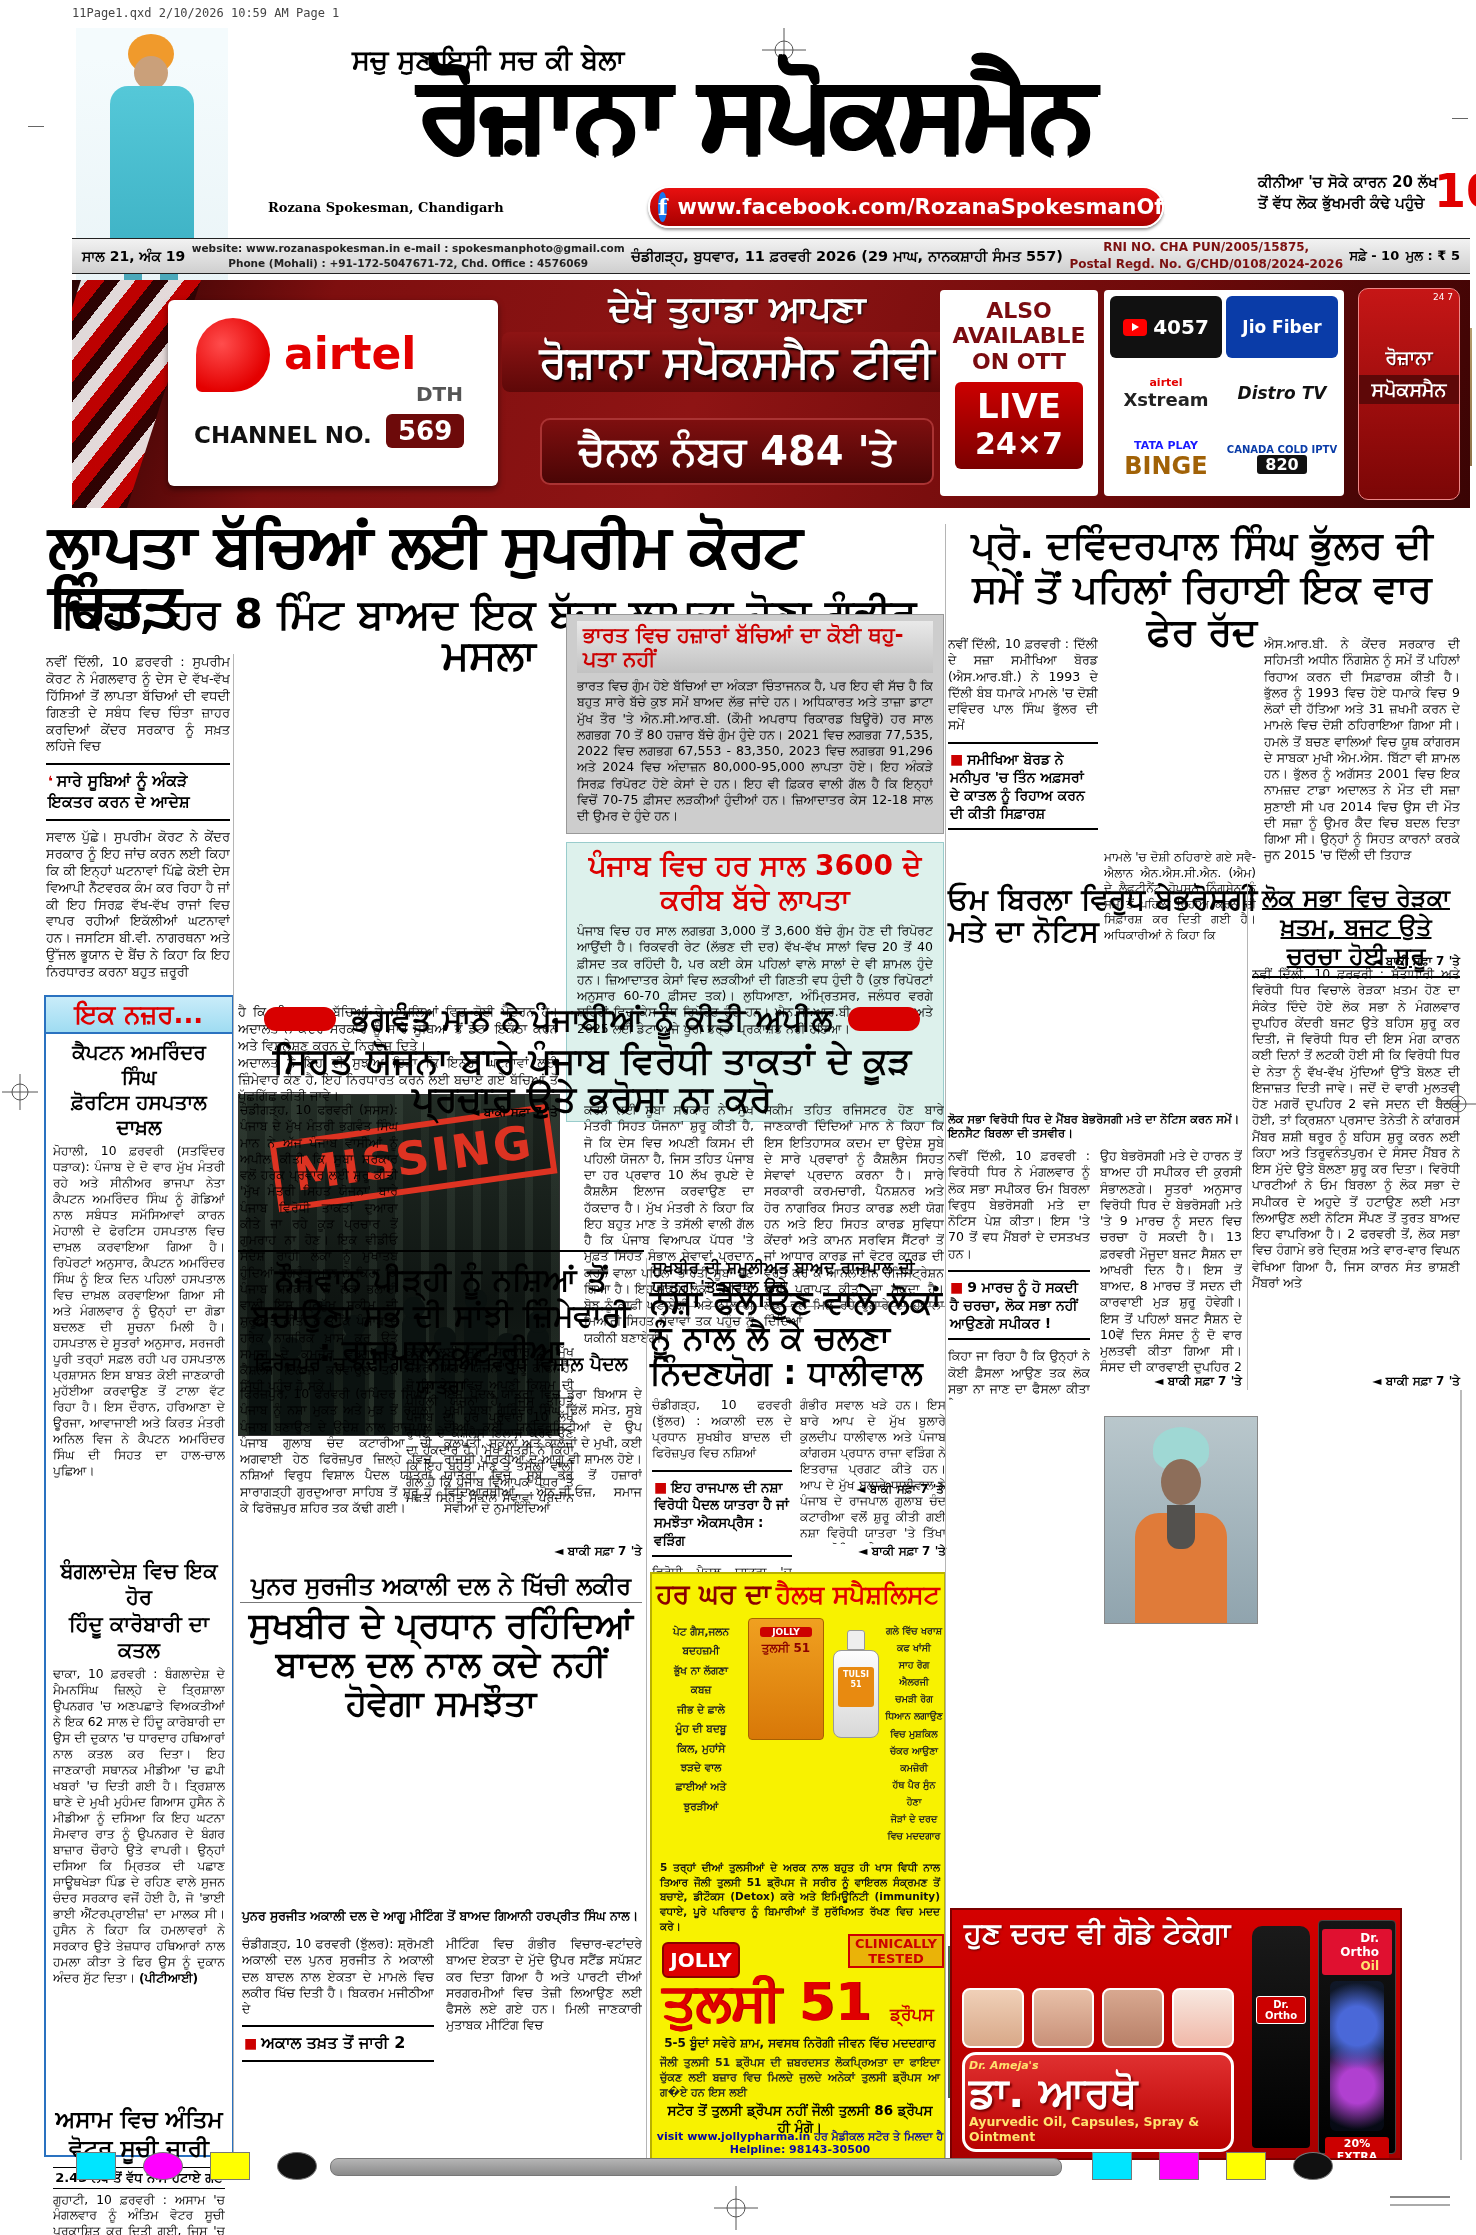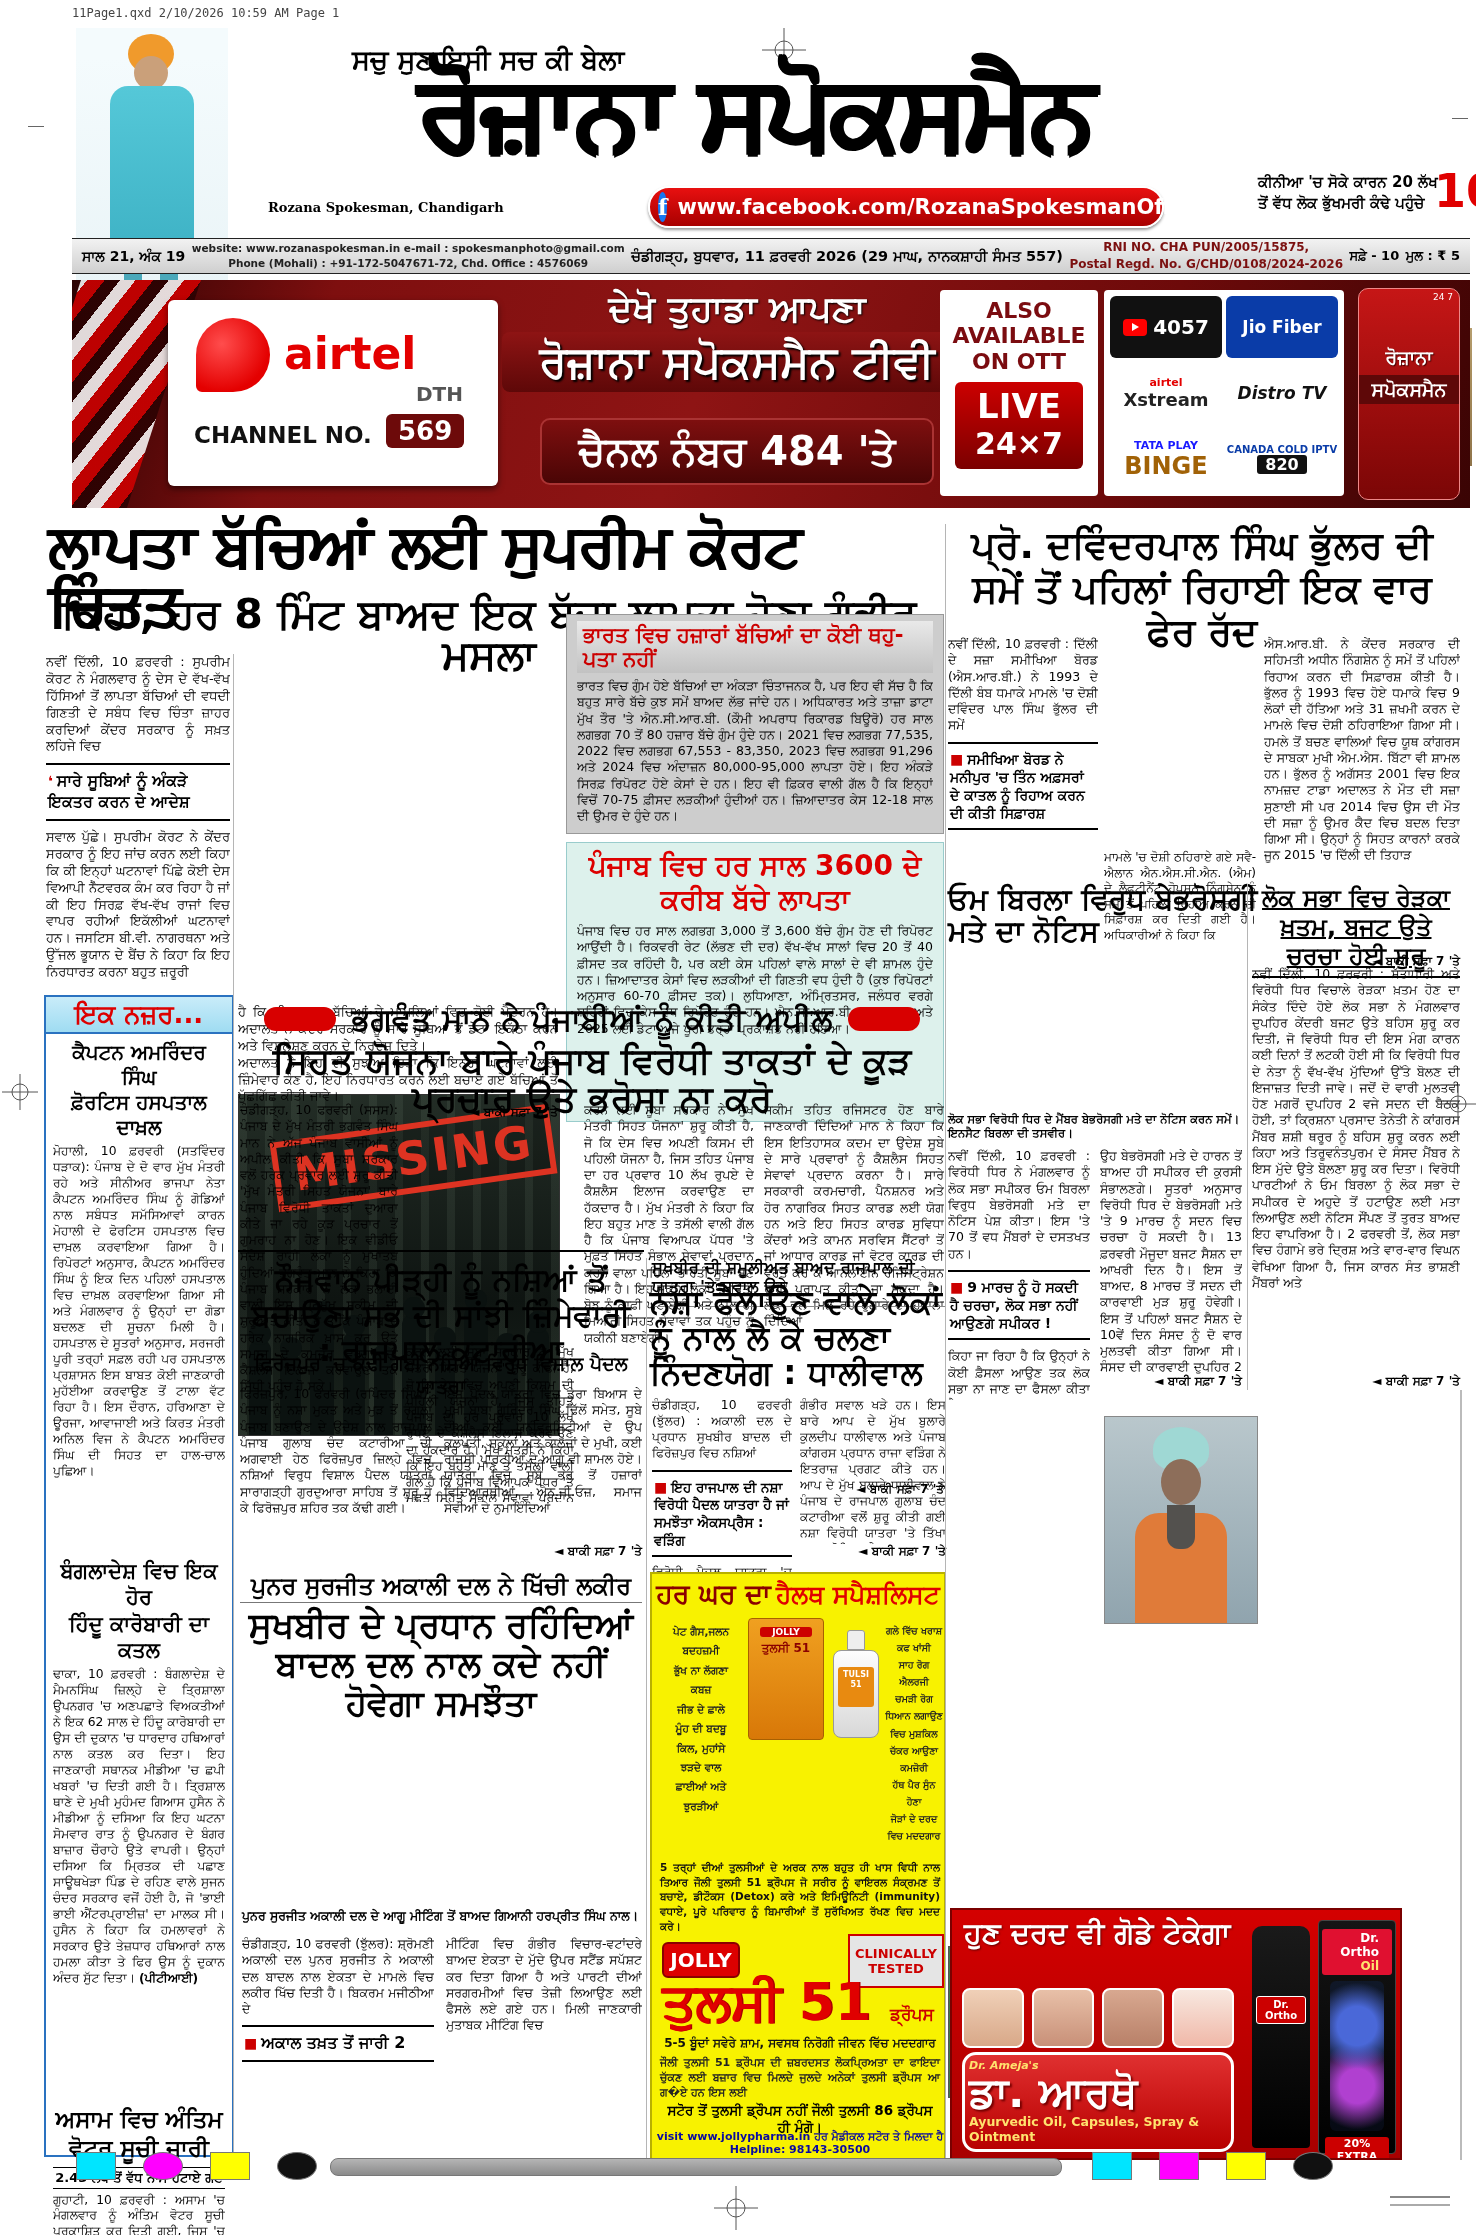--- a/index.html
+++ b/index.html
@@ -334,21 +334,21 @@
         <div>ਐਲਰਜੀ</div>
       <div>ਚਮੜੀ ਰੋਗ</div>
         <div>ਧਿਆਨ ਲਗਾਉਣ ਵਿਚ ਮੁਸ਼ਕਿਲ</div>
       <div>ਚੱਕਰ ਆਉਣਾ</div>
         <div>ਕਮਜ਼ੋਰੀ</div>
       <div>ਹੱਥ ਪੈਰ ਸੁੰਨ ਹੋਣਾ</div>
         <div>ਜੋੜਾਂ ਦੇ ਦਰਦ ਵਿਚ ਮਦਦਗਾਰ</div>
     </div>
     <div class="abs" style="left:8px;top:286px;width:280px;font-size:10.5px;font-weight:bold;color:#111;text-align:justify;line-height:1.4;">5 ਤਰ੍ਹਾਂ ਦੀਆਂ ਤੁਲਸੀਆਂ ਦੇ ਅਰਕ ਨਾਲ ਬਹੁਤ ਹੀ ਖਾਸ ਵਿਧੀ ਨਾਲ ਤਿਆਰ ਜੌਲੀ ਤੁਲਸੀ 51 ਡ੍ਰੌਪਸ ਜੋ ਸਰੀਰ ਨੂੰ ਵਾਇਰਲ ਸੰਕ੍ਰਮਣ ਤੋਂ ਬਚਾਏ, ਡੀਟੌਕਸ (Detox) ਕਰੇ ਅਤੇ ਇਮਿਊਨਿਟੀ (immunity) ਵਧਾਏ, ਪੂਰੇ ਪਰਿਵਾਰ ਨੂੰ ਬਿਮਾਰੀਆਂ ਤੋਂ ਸੁਰੱਖਿਅਤ ਰੱਖਣ ਵਿਚ ਮਦਦ ਕਰੇ।</div>
     <div class="abs" style="left:10px;top:368px;width:74px;background:#d00;border-radius:6px;color:#fff;font-weight:900;font-size:20px;text-align:center;padding:4px 0;border:2px solid #8a0000;">JOLLY</div>
-    <div class="abs" style="left:196px;top:360px;width:92px;border:2px solid #c00;background:#e5e5e5;color:#c00;font-weight:900;font-size:13px;text-align:center;padding:10px 0;">CLINICALLY TESTED</div>
+    <div class="abs" style="left:196px;top:360px;width:92px;border:2px solid #c00;background:#eab308;color:#c00;font-weight:900;font-size:13px;text-align:center;padding:0 0;">CLINICALLY TESTED</div>
     <div class="abs" style="left:10px;top:402px;width:240px;color:#e00000;font-weight:900;font-size:52px;line-height:1;text-shadow:1.5px 0 #a00;">ਤੁਲਸੀ 51</div>
     <div class="abs" style="left:238px;top:430px;width:54px;color:#c00;font-weight:900;font-size:17px;">ਡ੍ਰੌਪਸ</div>
     <div class="abs ctr" style="left:8px;top:462px;width:280px;font-size:12px;font-weight:900;color:#111;">5-5 ਬੂੰਦਾਂ ਸਵੇਰੇ ਸ਼ਾਮ, ਸਵਸਥ ਨਿਰੋਗੀ ਜੀਵਨ ਵਿੱਚ ਮਦਦਗਾਰ</div>
     <div class="abs" style="left:8px;top:482px;width:280px;font-size:11px;font-weight:bold;color:#222;text-align:justify;line-height:1.35;">ਜੌਲੀ ਤੁਲਸੀ 51 ਡ੍ਰੌਪਸ ਦੀ ਜ਼ਬਰਦਸਤ ਲੋਕਪ੍ਰਿਅਤਾ ਦਾ ਫਾਇਦਾ ਚੁੱਕਣ ਲਈ ਬਜ਼ਾਰ ਵਿਚ ਮਿਲਦੇ ਜੁਲਦੇ ਅਨੇਕਾਂ ਤੁਲਸੀ ਡ੍ਰੌਪਸ ਆ ਗ�ਏ ਹਨ ਇਸ ਲਈ</div>
     <div class="abs ctr" style="left:8px;top:528px;width:280px;font-size:13.5px;font-weight:900;color:#000;">ਸਟੋਰ ਤੋਂ ਤੁਲਸੀ ਡ੍ਰੌਪਸ ਨਹੀਂ ਜੌਲੀ ਤੁਲਸੀ 86 ਡ੍ਰੌਪਸ ਹੀ ਮੰਗੋ।</div>
     <div class="abs ctr" style="left:4px;top:556px;width:288px;font-size:11px;font-weight:900;color:#0a0aa0;">visit www.jollypharma.in ਹਰ ਮੈਡੀਕਲ ਸਟੋਰ ਤੇ ਮਿਲਦਾ ਹੈ Helpline: 98143-30500</div>
   </div>
 
   <div class="abs" style="left:950px;top:1908px;width:452px;height:252px;background:linear-gradient(#d40000,#a80000);border:2px solid #7a0000;box-sizing:border-box;overflow:hidden;">
     <div class="abs" style="left:12px;top:8px;width:270px;color:#fff;font-weight:900;font-size:29px;line-height:1.1;text-shadow:1px 1px 2px #600;">ਹੁਣ ਦਰਦ ਵੀ ਗੋਡੇ ਟੇਕੇਗਾ</div>

